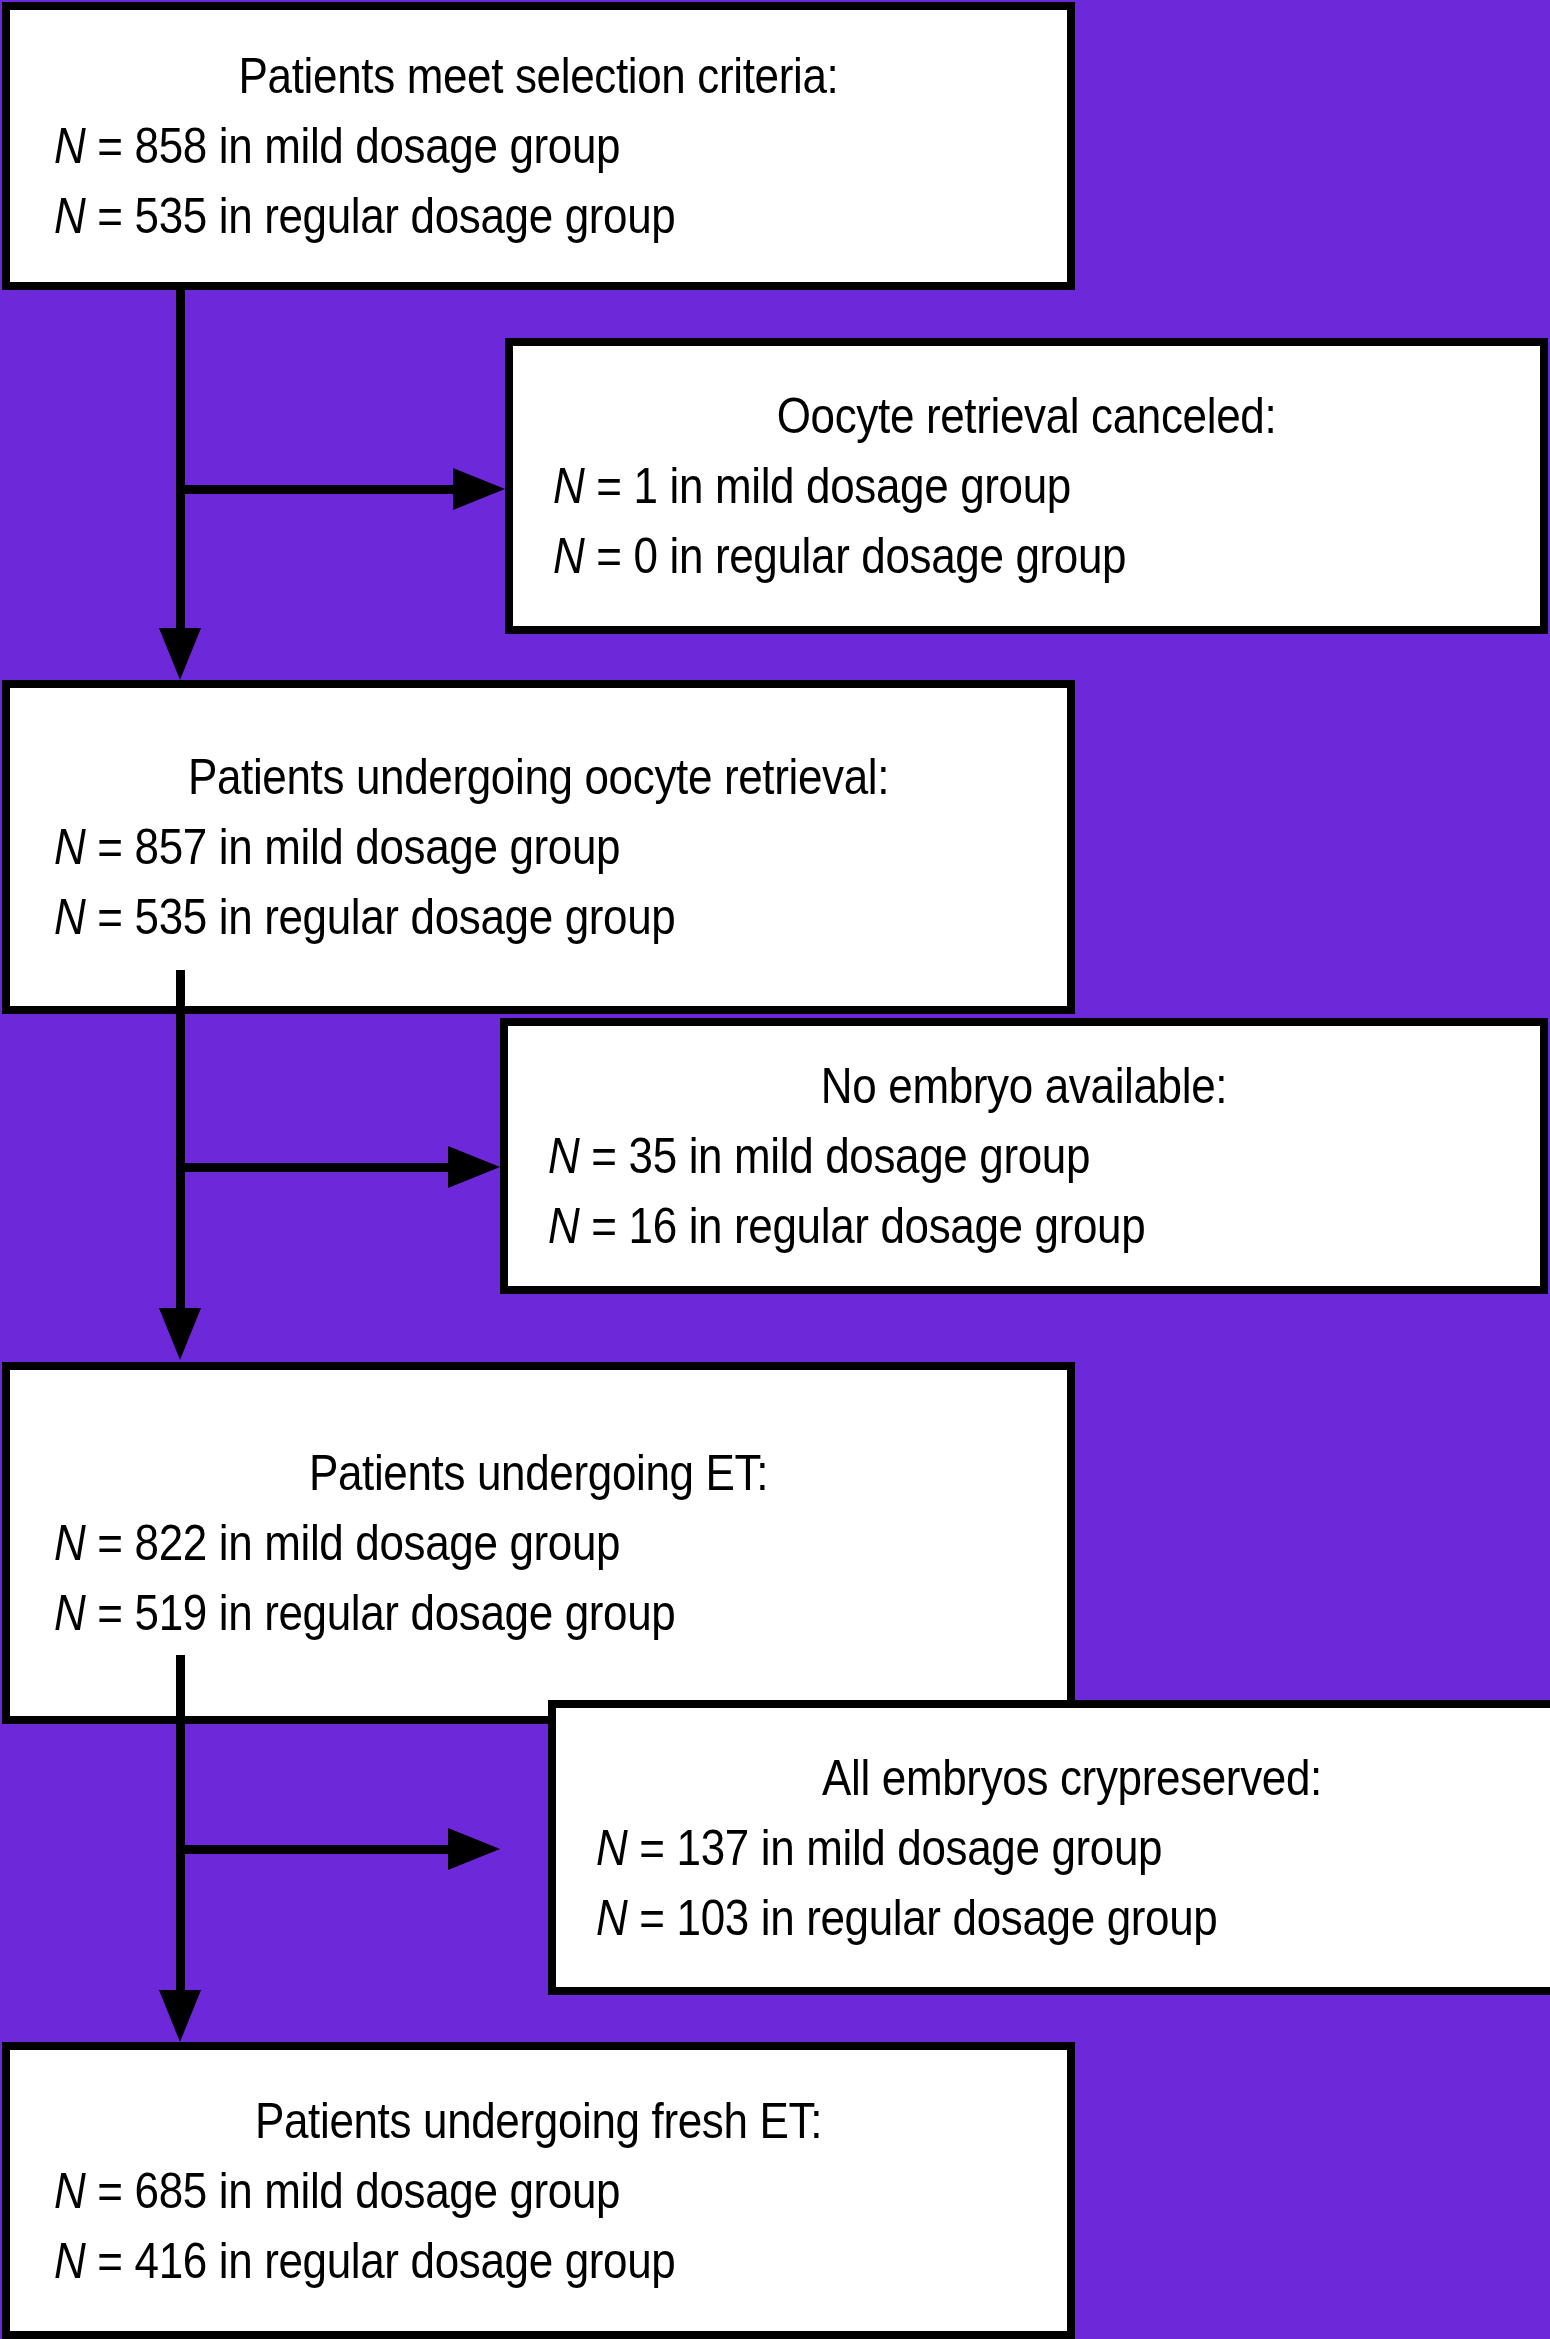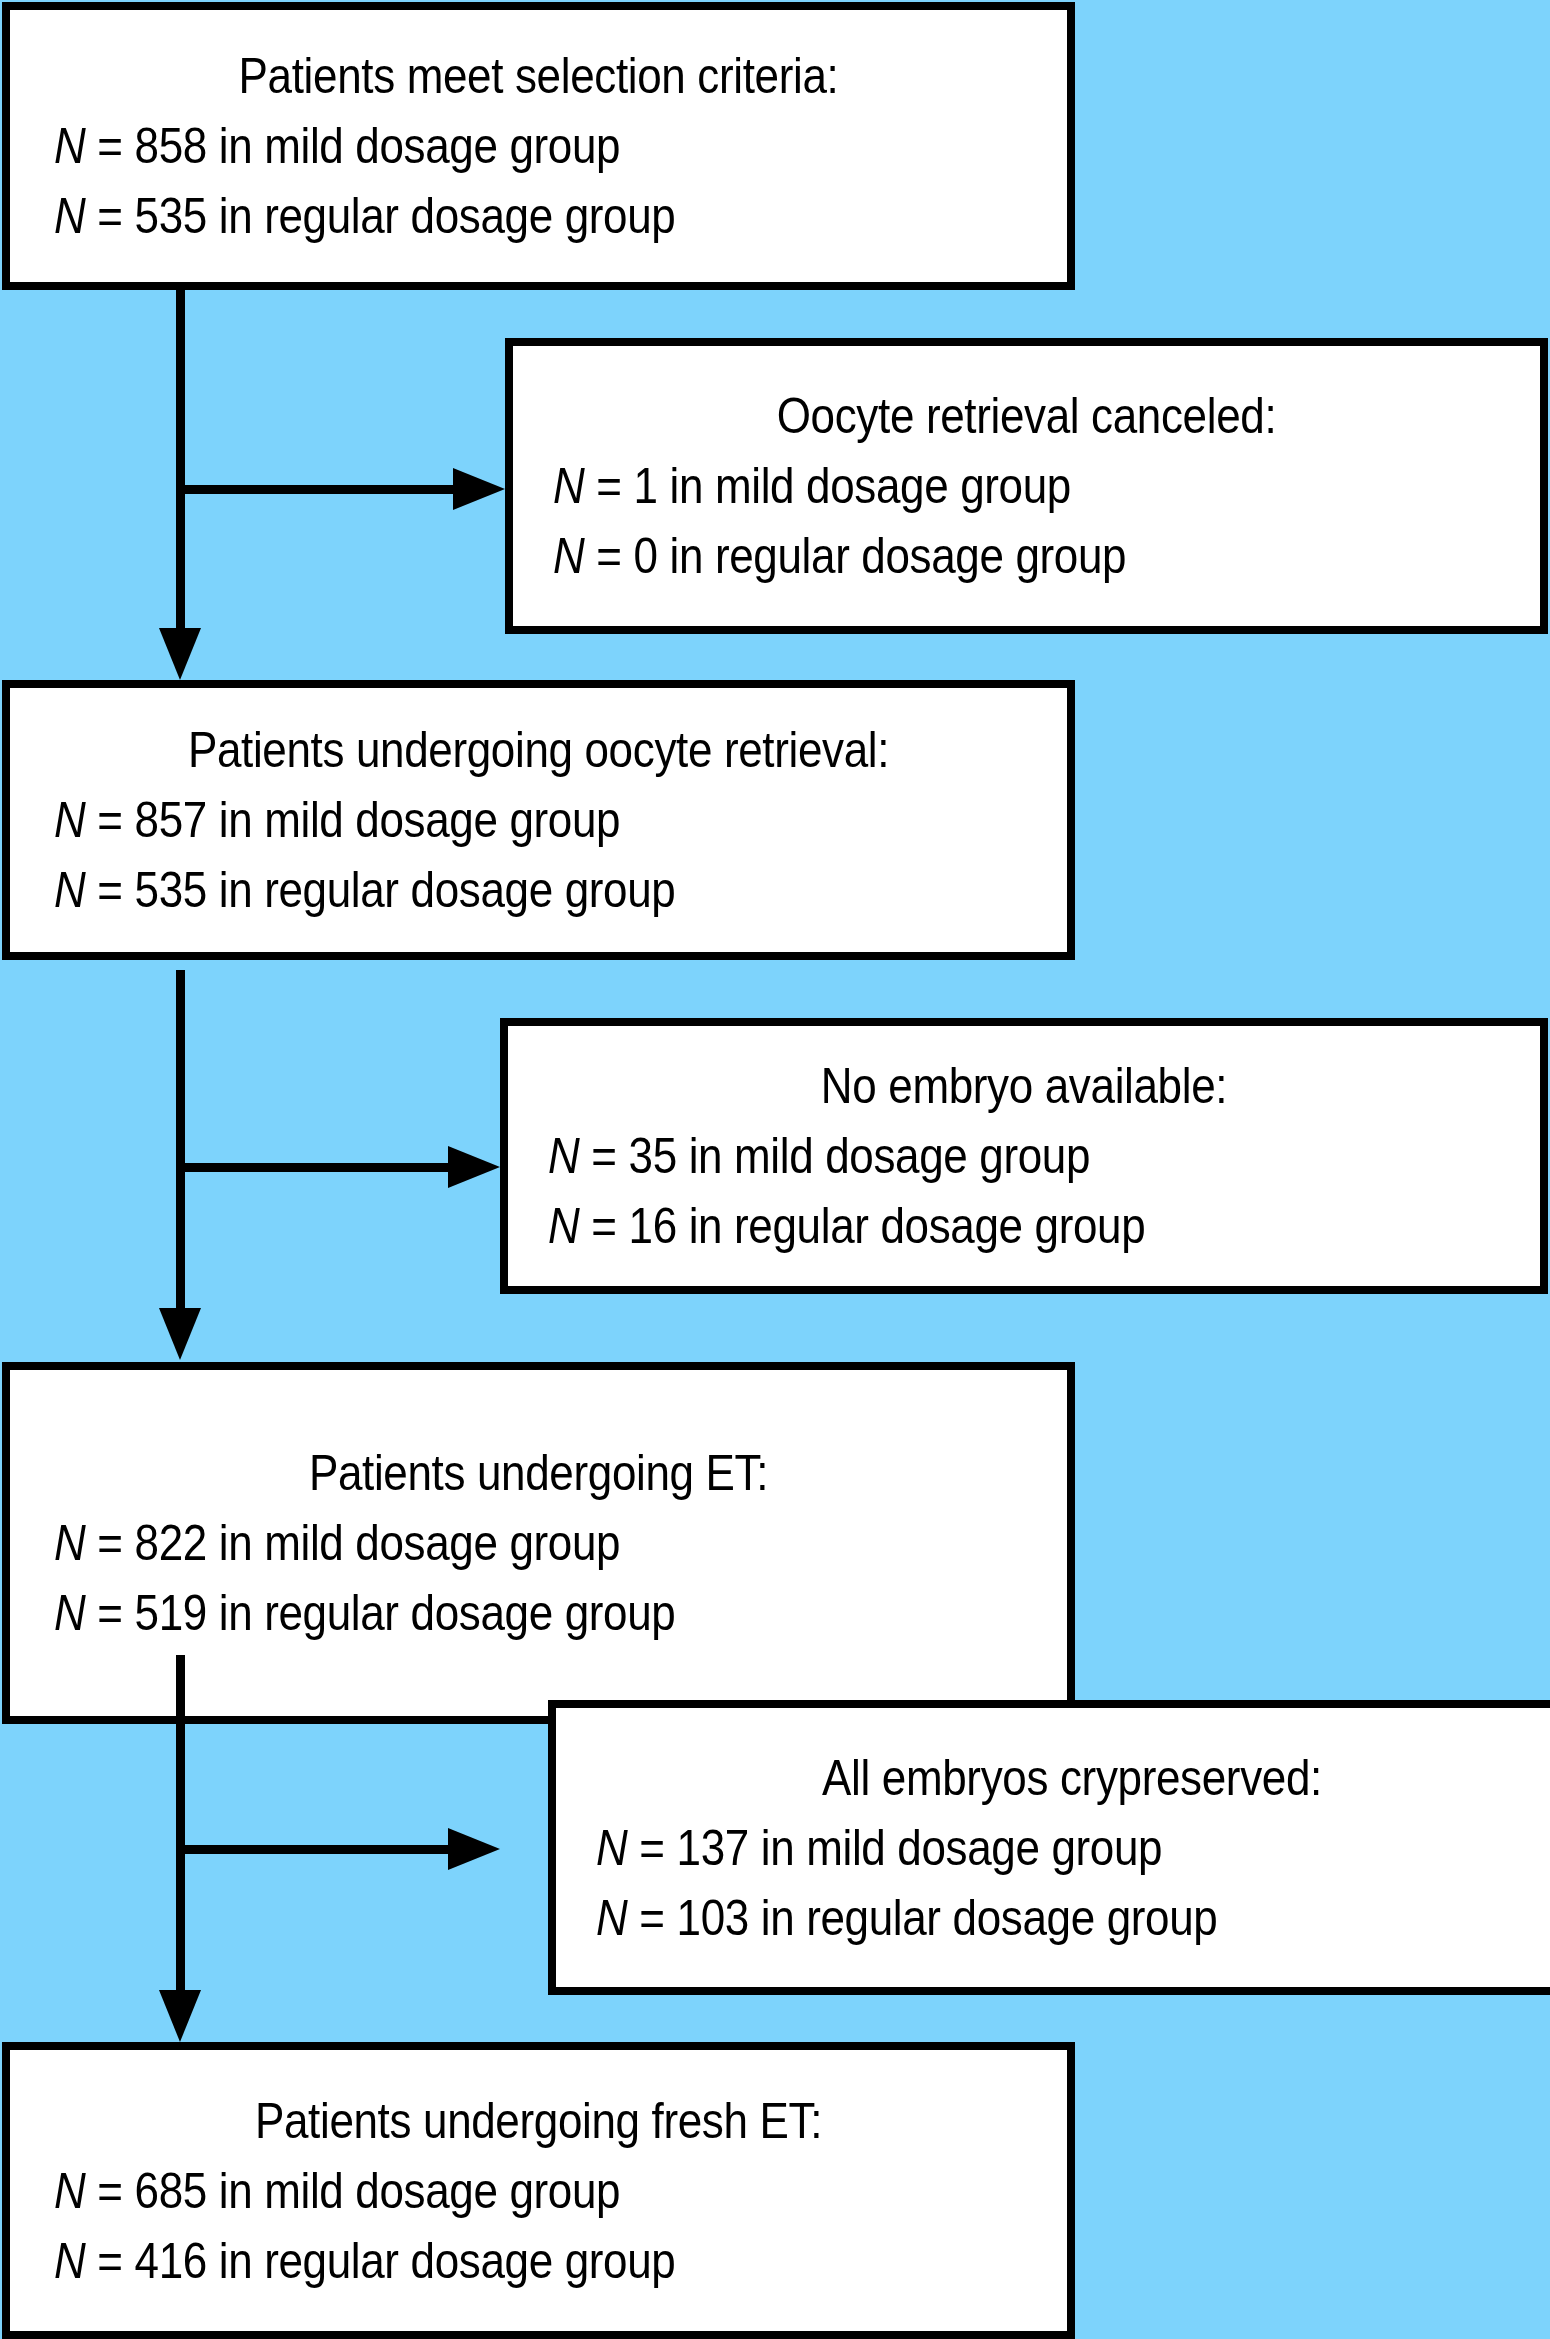--- a/index.html
+++ b/index.html
@@ -4,21 +4,21 @@
 <style>
   html, body {
     margin: 0;
     padding: 0;
     background: #ffffff;
   }
   #canvas {
     position: relative;
     width: 1550px;
     height: 2339px;
-    background: #7dd3fc;
+    background: #6d28d9;
     overflow: hidden;
     font-family: "Liberation Sans", "DejaVu Sans", sans-serif;
   }
   .node-box {
     position: absolute;
     box-sizing: border-box;
     border: 8px solid #000000;
     background: #ffffff;
   }
   .node-inner {
@@ -119,21 +119,21 @@
         <span class="nvar">N</span>
         <span>= 1 in mild dosage group</span>
       </div>
       <div class="node-line">
         <span class="nvar">N</span>
         <span>= 0 in regular dosage group</span>
       </div>
     </div>
   </div>
 
-  <div class="node-box main" style="left:2px; top:680px; width:1073px; height:280px;padding-left:44px;">
+  <div class="node-box main" style="left:2px; top:680px; width:1073px; height:334px;padding-left:44px;">
     <div class="node-inner">
       <div class="node-title">Patients undergoing oocyte retrieval:</div>
       <div class="node-line">
         <span class="nvar">N</span>
         <span>= 857 in mild dosage group</span>
       </div>
       <div class="node-line">
         <span class="nvar">N</span>
         <span>= 535 in regular dosage group</span>
       </div>

